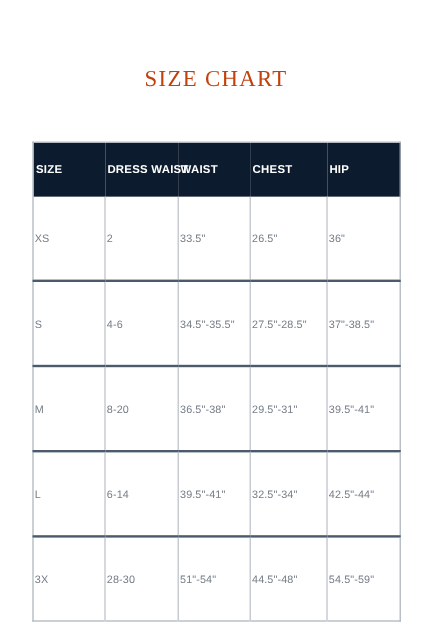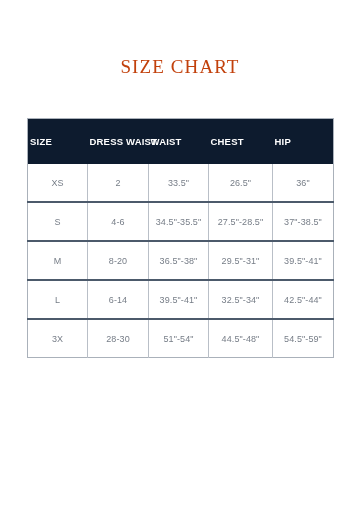--- a/index.html
+++ b/index.html
@@ -64,22 +64,21 @@
     text-align: left;
     vertical-align: middle;
     border: 0;
     white-space: nowrap;
   }
   tbody tr.data-row {
     background: #ffffff;
   }
   tbody td {
     height: 37px;
-    padding: 0 1px;
-    text-align: center;
+    padding: 16px 1px;
     vertical-align: middle;
     font-size: 9px;
     color: #767d87;
     border-top: 2px solid #4c5a6b;
     border-right: 1px solid #b9bfc7;
     white-space: nowrap;
     letter-spacing: 0.1px;
   }
   tbody td:last-child { border-right: 0; }
   tbody tr.data-row:first-child td { border-top: 0; }

